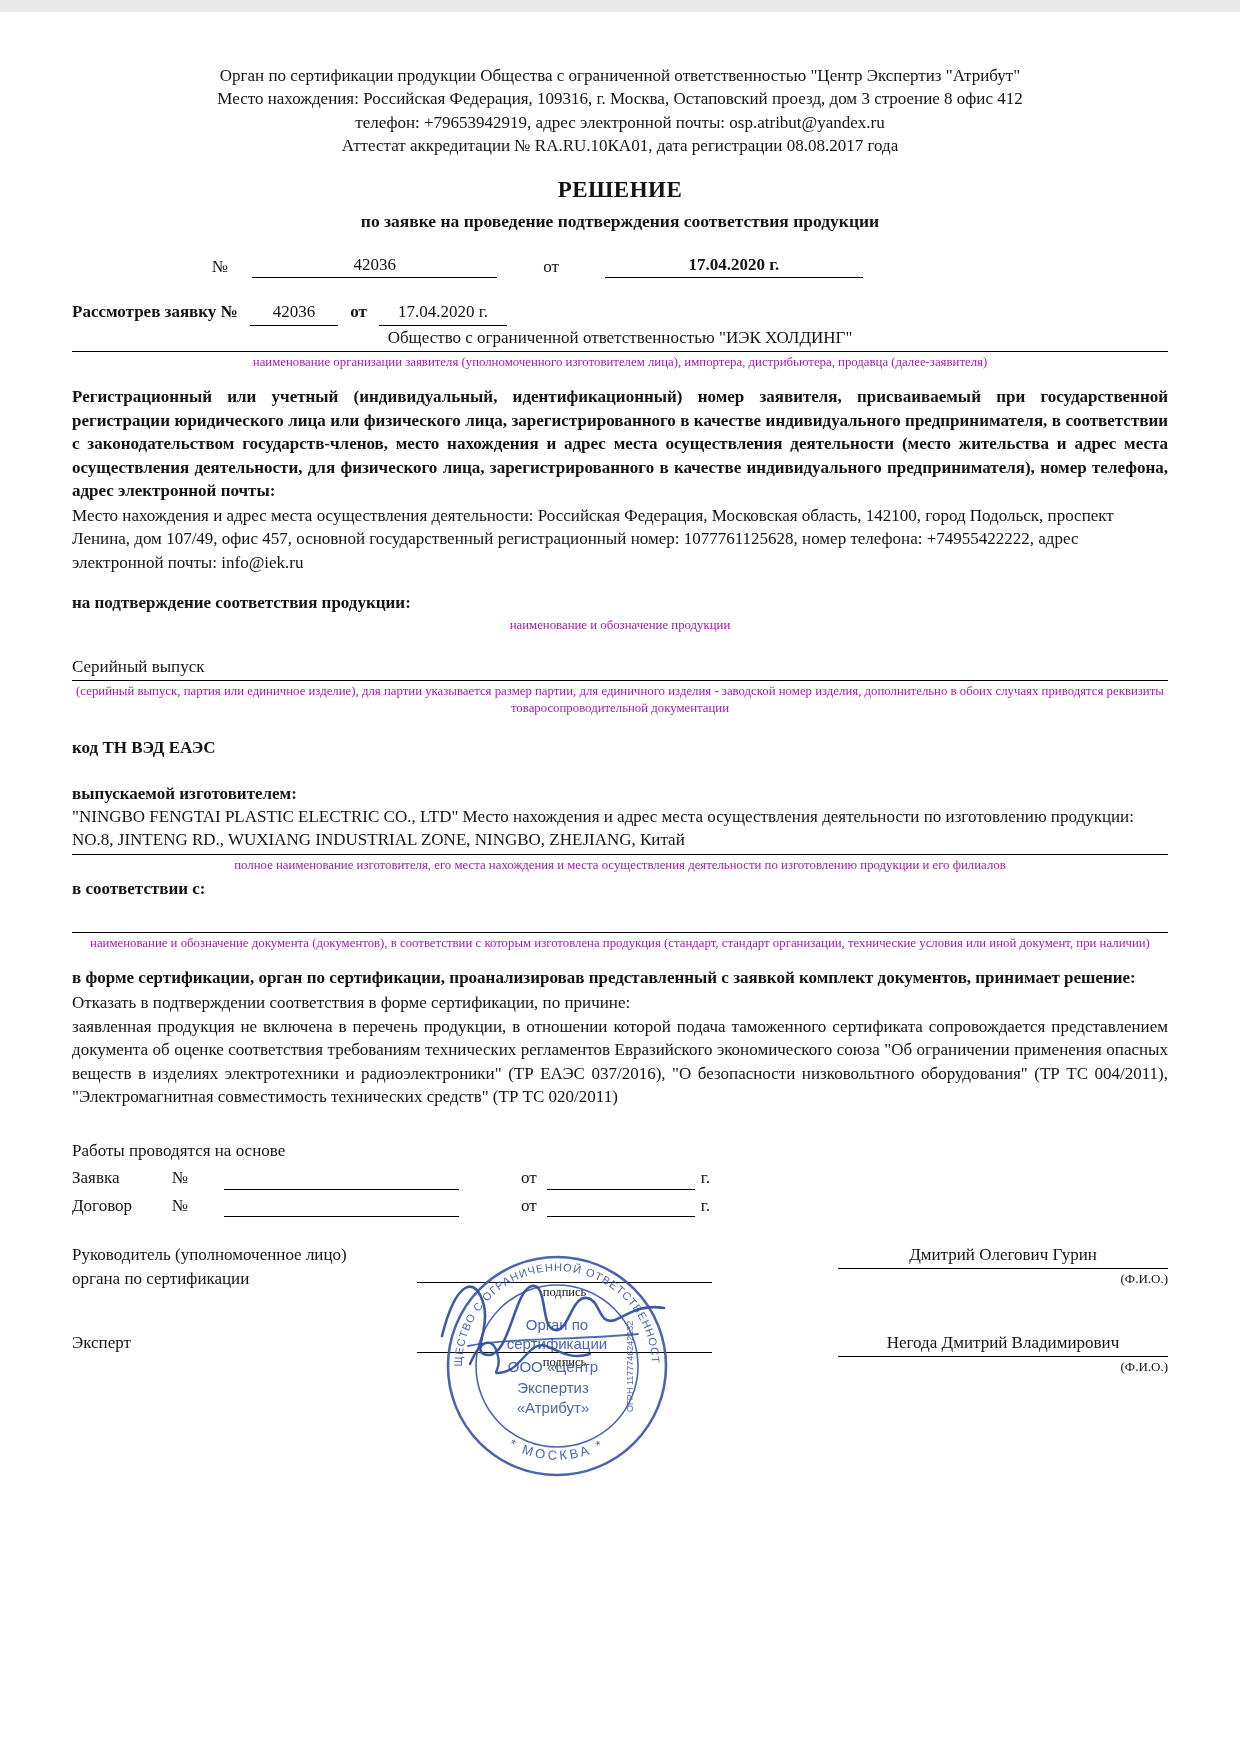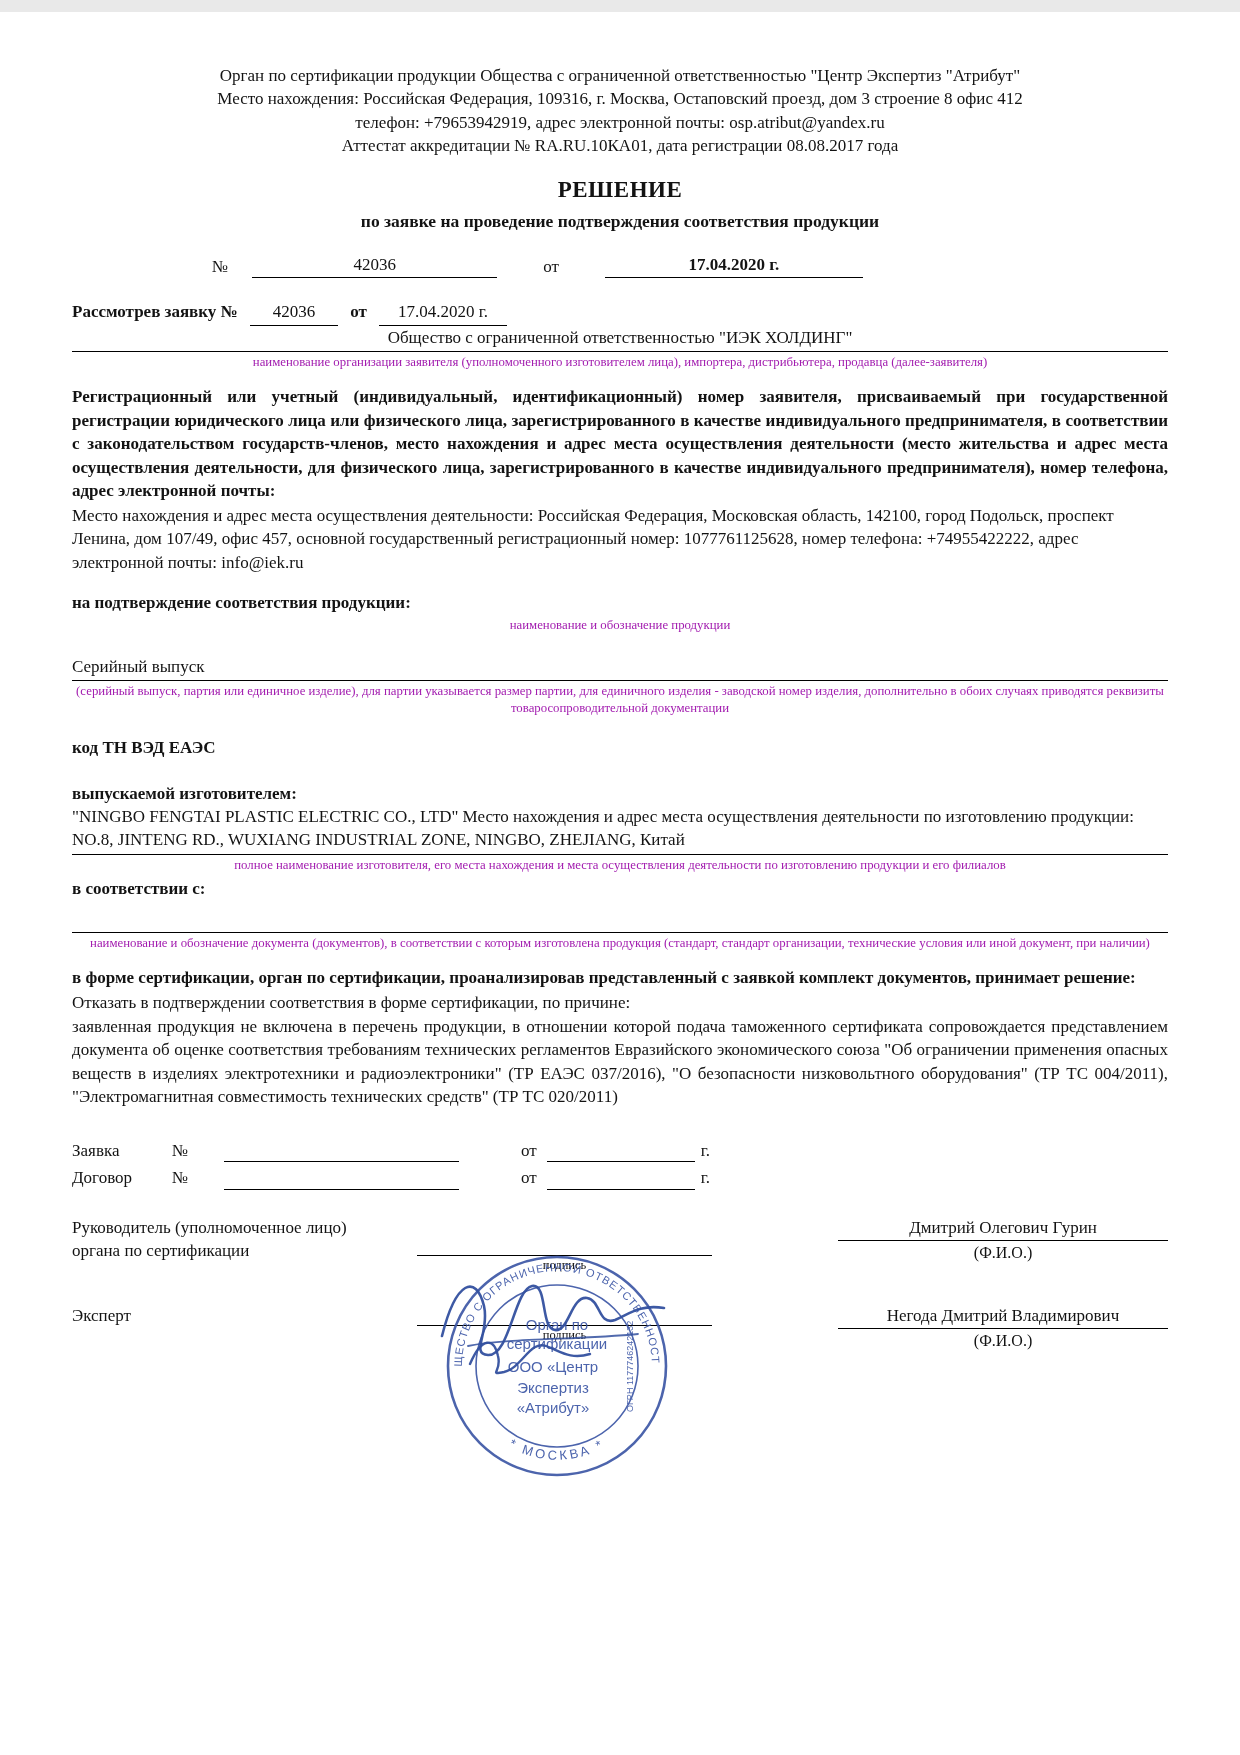--- a/index.html
+++ b/index.html
@@ -51,21 +51,21 @@
   .sig-row { display:flex; align-items:flex-start; }
   .sig-row-2 { margin-top:30px; }
   .sig-label { width:345px; }
   .sig-mid { width:295px; }
   .sig-mid-1 { margin-top:14px; }
   .sig-space { height:26px; border-bottom:1.3px solid #000; }
   .sig-space-2 { height:22px; border-bottom:1.3px solid #000; }
   .sig-caption { font-size:12.5px; text-align:center; margin-top:1px; }
   .sig-right { margin-left:auto; width:330px; text-align:center; }
   .sig-name { border-bottom:1.3px solid #000; padding-bottom:1px; }
-  .fio { font-size:16px; margin-top:1px; }
+  .fio { font-size:13px; margin-top:1px;text-align:right; }
 
   .stamp { position:absolute; left:441px; top:1238px; opacity:.92; z-index:3; }
   .signature { position:absolute; z-index:4; }
   .sig-svg-1 { left:428px; top:1246px; }
   .sig-svg-2 { left:460px; top:1316px; }
 </style>
 </head>
 <body>
 
 <div class="page">
@@ -124,20 +124,21 @@
   <div class="sec-tight">
     <div class="full-underline"></div>
     <div class="caption">наименование и обозначение документа (документов), в соответствии с которым изготовлена продукция (стандарт, стандарт организации, технические условия или иной документ, при наличии)</div>
   </div>
 
   <p class="par-bold">в форме сертификации, орган по сертификации, проанализировав представленный с заявкой комплект документов, принимает решение:</p>
   <p class="par">Отказать в подтверждении соответствия в форме сертификации, по причине:</p>
   <p class="par" style="text-align:justify;">заявленная продукция не включена в перечень продукции, в отношении которой подача таможенного сертификата сопровождается представлением документа об оценке соответствия требованиям технических регламентов Евразийского экономического союза "Об ограничении применения опасных веществ в изделиях электротехники и радиоэлектроники" (ТР ЕАЭС 037/2016), "О безопасности низковольтного оборудования" (ТР ТС 004/2011), "Электромагнитная совместимость технических средств" (ТР ТС 020/2011)</p>
 
   <div class="basis">
+    <div>Работы проводятся на основе</div>
     <div class="basis-row">
       <span class="basis-label">Заявка</span>
       <span class="basis-no">№</span>
       <span class="b-line b-line-1"></span>
       <span class="basis-from">от</span>
       <span class="b-line b-line-2"></span>
       <span class="basis-year">г.</span>
     </div>
     <div class="basis-row">
       <span class="basis-label">Договор</span>

